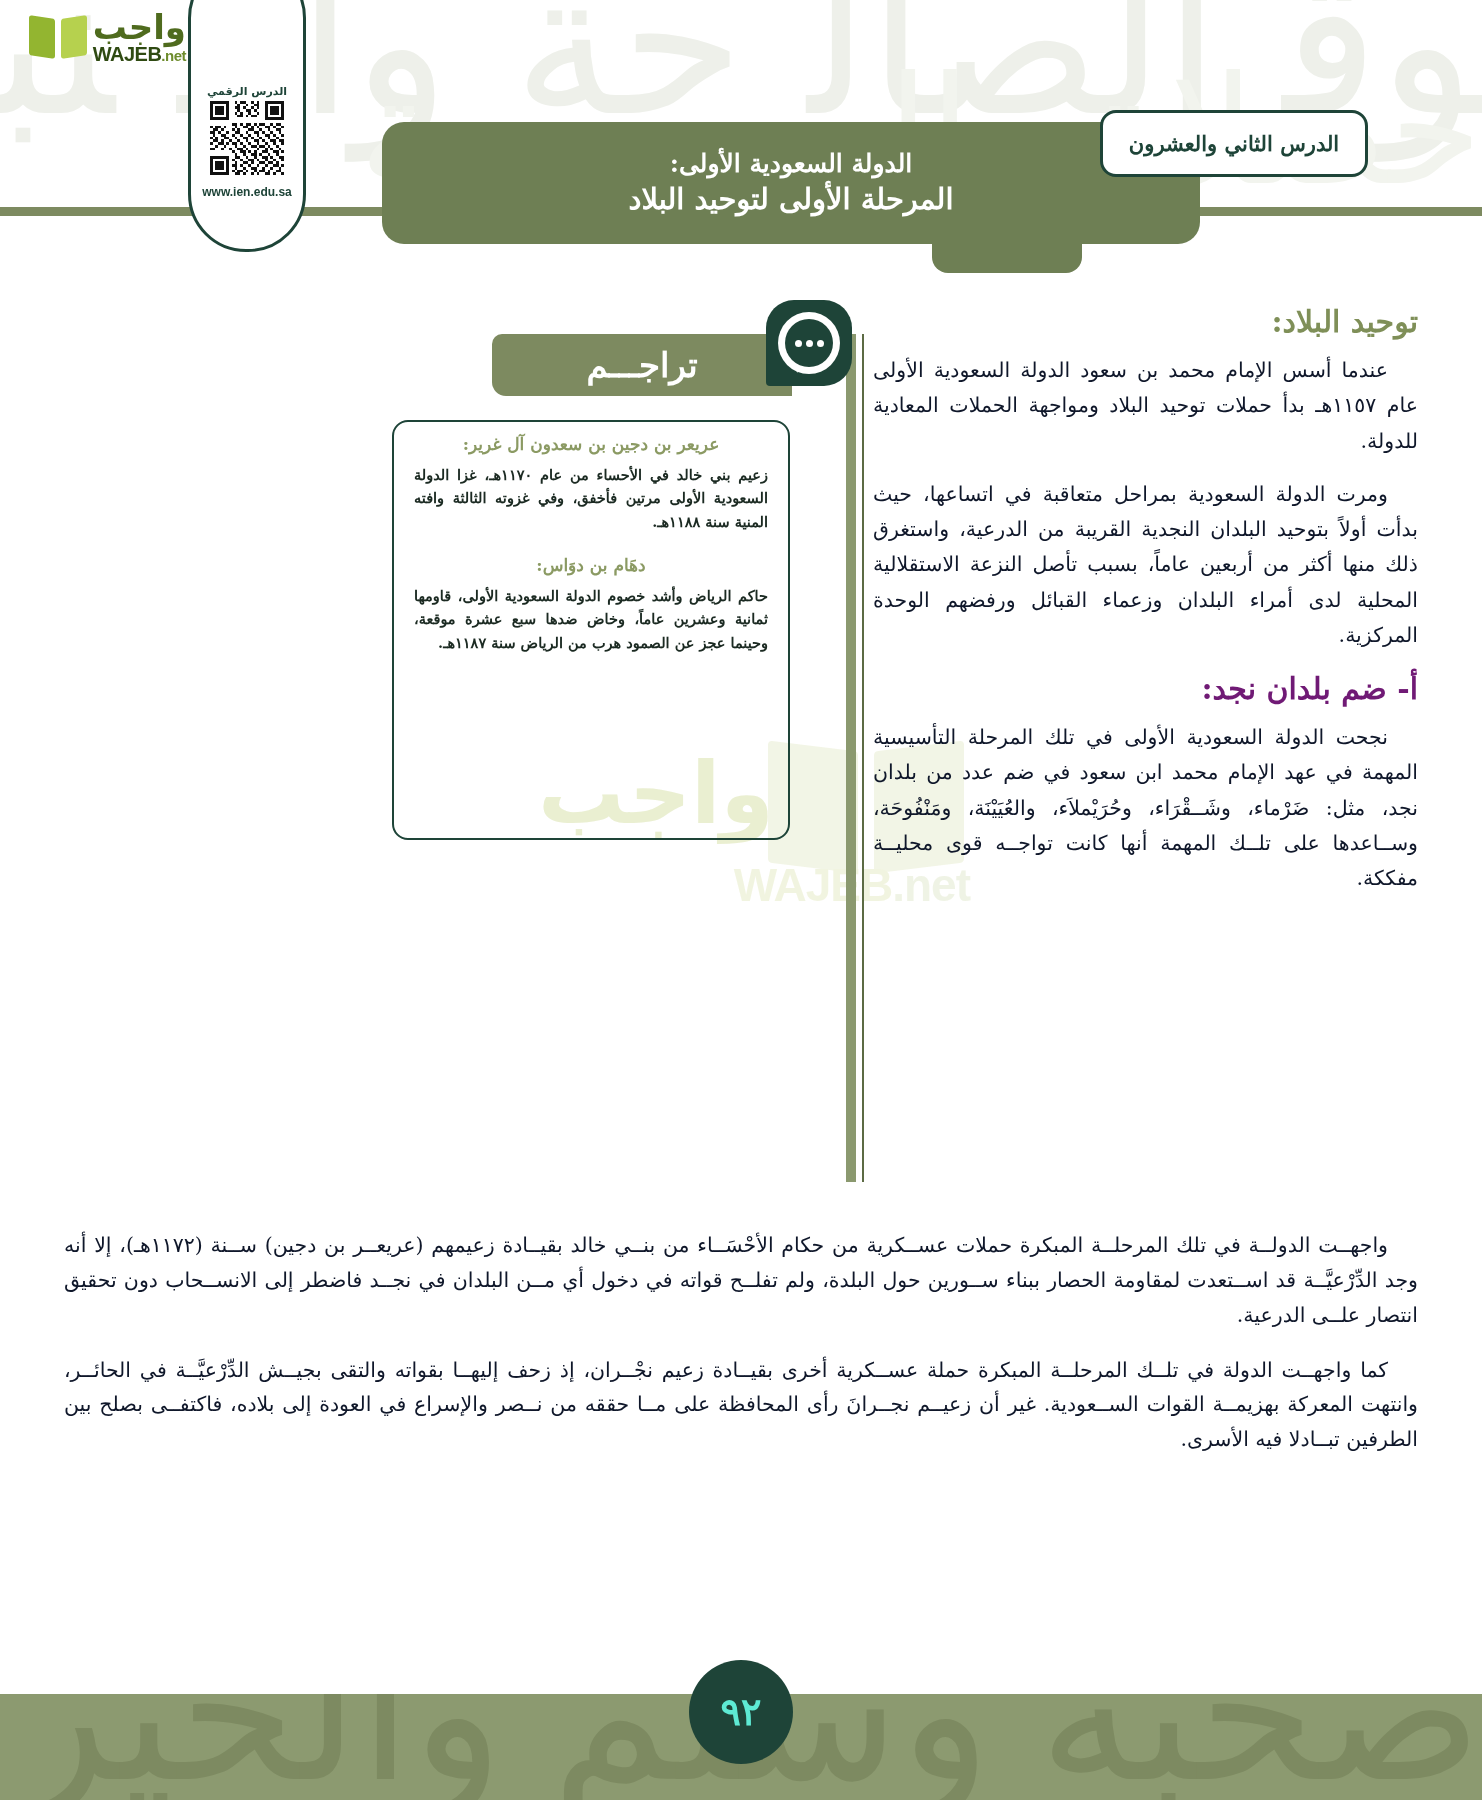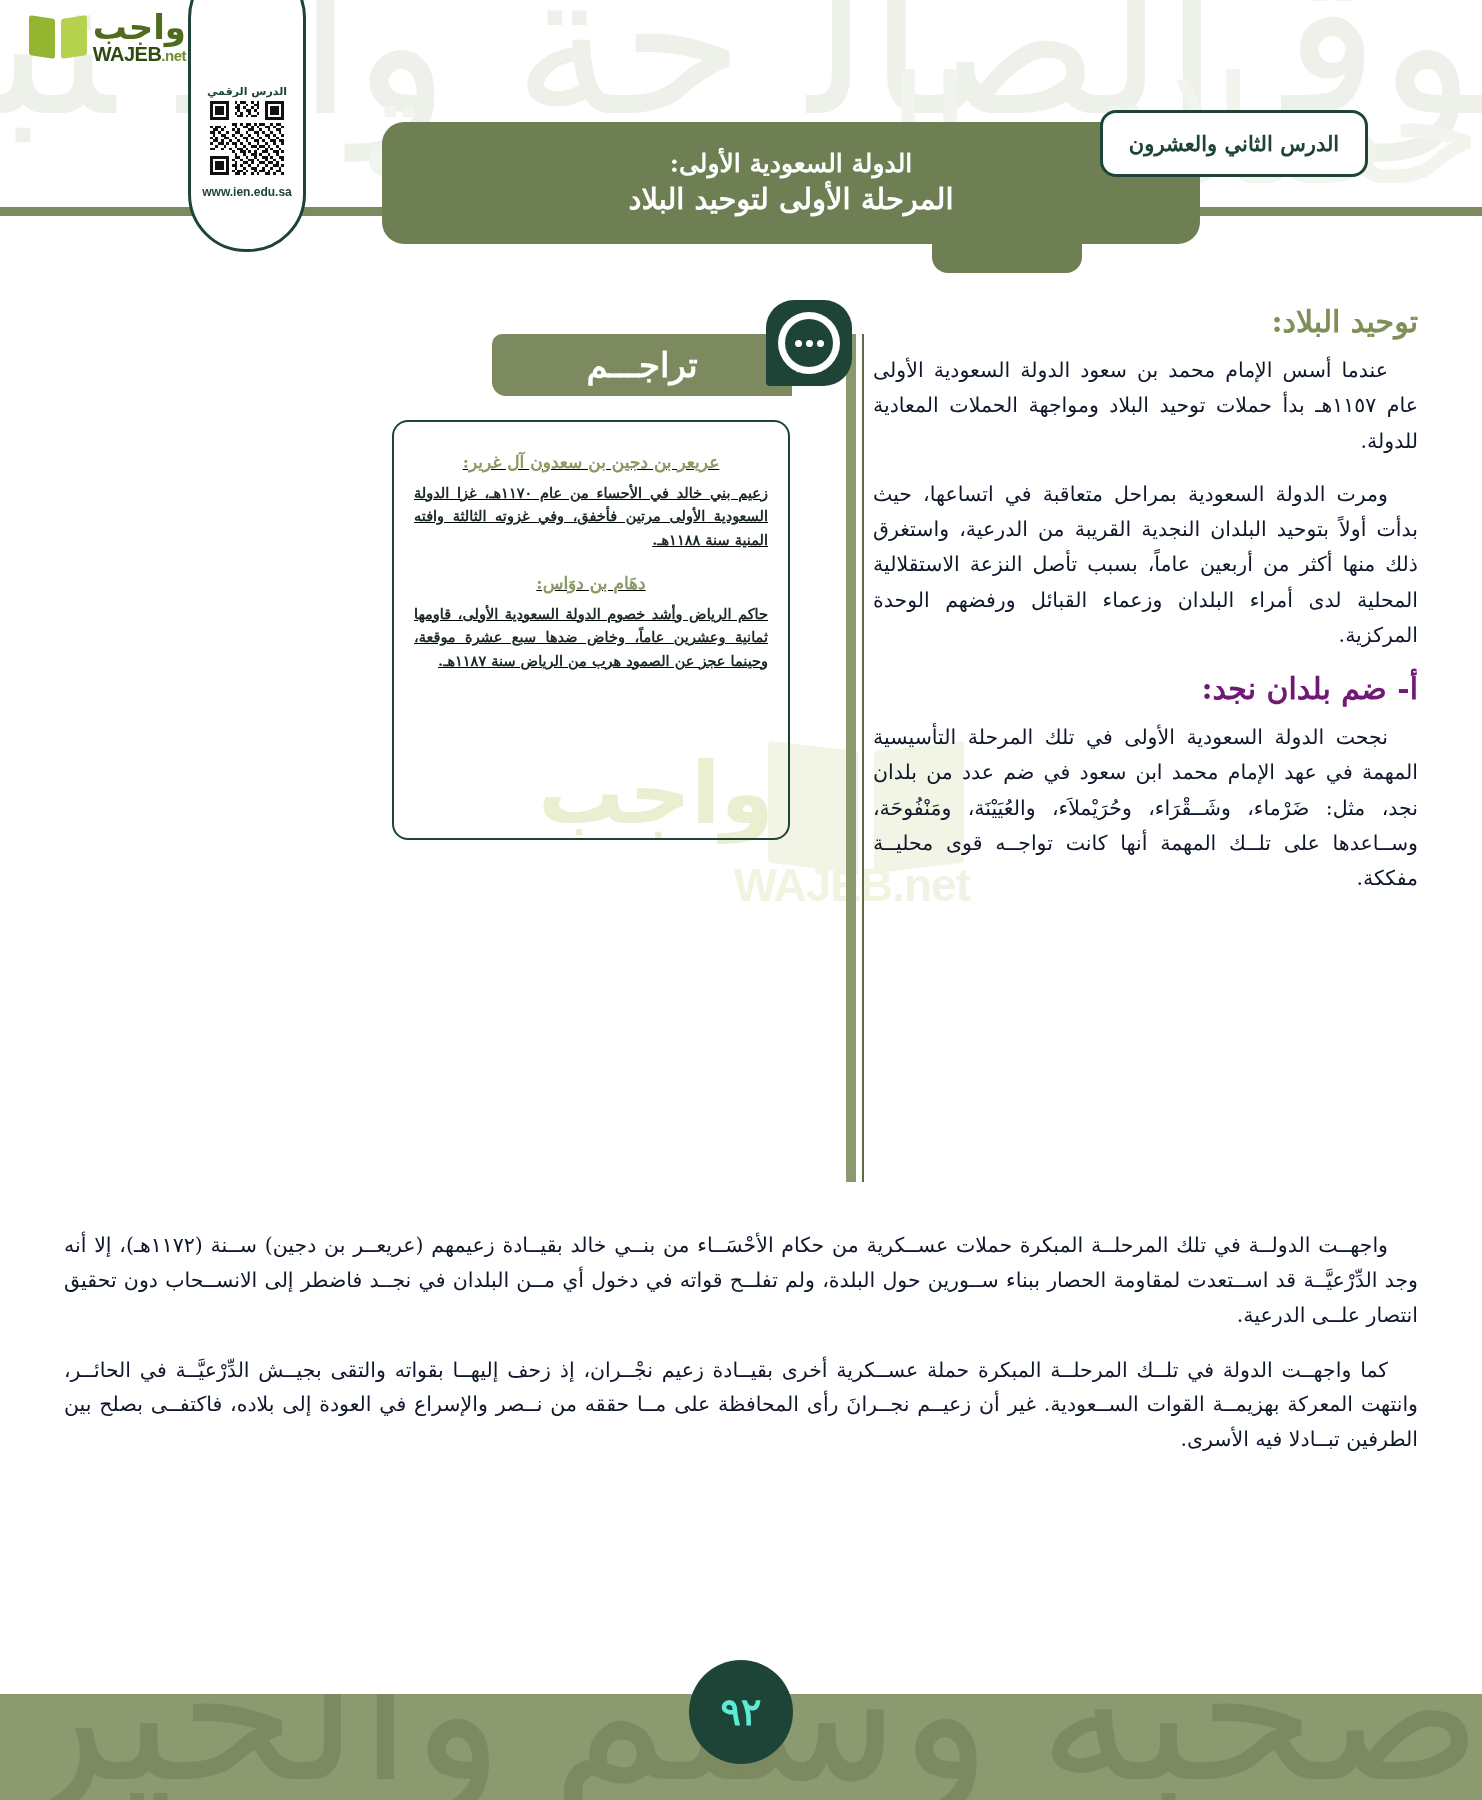--- a/index.html
+++ b/index.html
@@ -198,22 +198,22 @@
     display:flex; align-items:center; justify-content:center; gap:4px;
     position:relative; z-index:2;
   }
   .bubble .inner i{ width:7px; height:7px; border-radius:50%; background:#ffffff; display:block; }
 
   .tarajim-box{
     position:absolute; right:692px; top:152px;
     width:398px; height:420px;
     border:2px solid #1e4438; border-radius:16px;
     background:rgba(255,255,255,0); box-sizing:border-box;
-    padding:28px 20px 14px 20px;
-    direction:rtl; text-align:justify;text-decoration:underline;
+    padding:10px 20px 14px 20px;
+    direction:rtl; text-align:justify;
   }
   .bio-name{
     font-family:"DejaVu Serif",serif; font-weight:bold;
     font-size:17px; color:#8b9a63; text-align:center;
     line-height:1.45; margin-bottom:6px;
   }
   .bio-name.second{ margin-top:20px; }
   .bio-text{
     font-family:"DejaVu Serif",serif; font-weight:bold;
     font-size:14.5px; color:#1b2a22; line-height:1.62;

